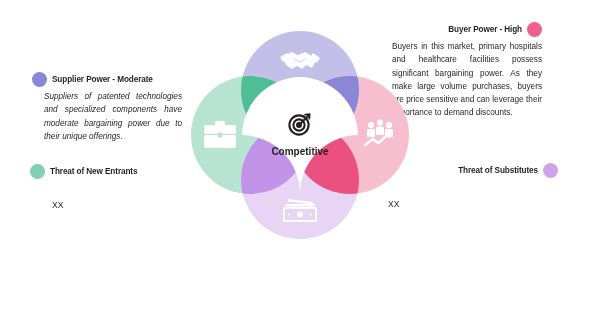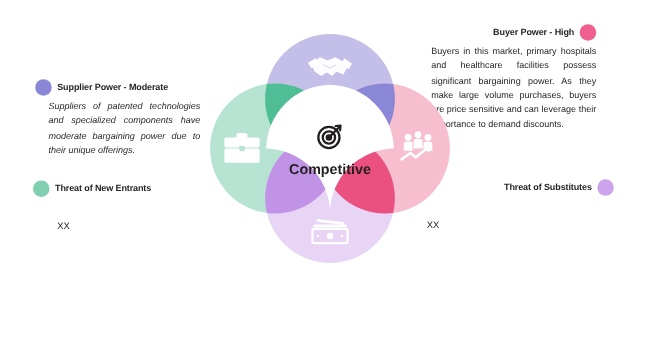--- a/index.html
+++ b/index.html
@@ -79,21 +79,21 @@
     height: 230px;
   }
   .venn svg { display: block; }
 
   .center-label {
     position: absolute;
     left: 0;
     right: 0;
     top: 127px;
     text-align: center;
-    font-size: 13px;
+    font-size: 10px;
     font-weight: bold;
     line-height: 1.32;
     color: #231f20;
     pointer-events: none;
   }
 </style>
 </head>
 <body>
 
 <div class="text-block block-left">

